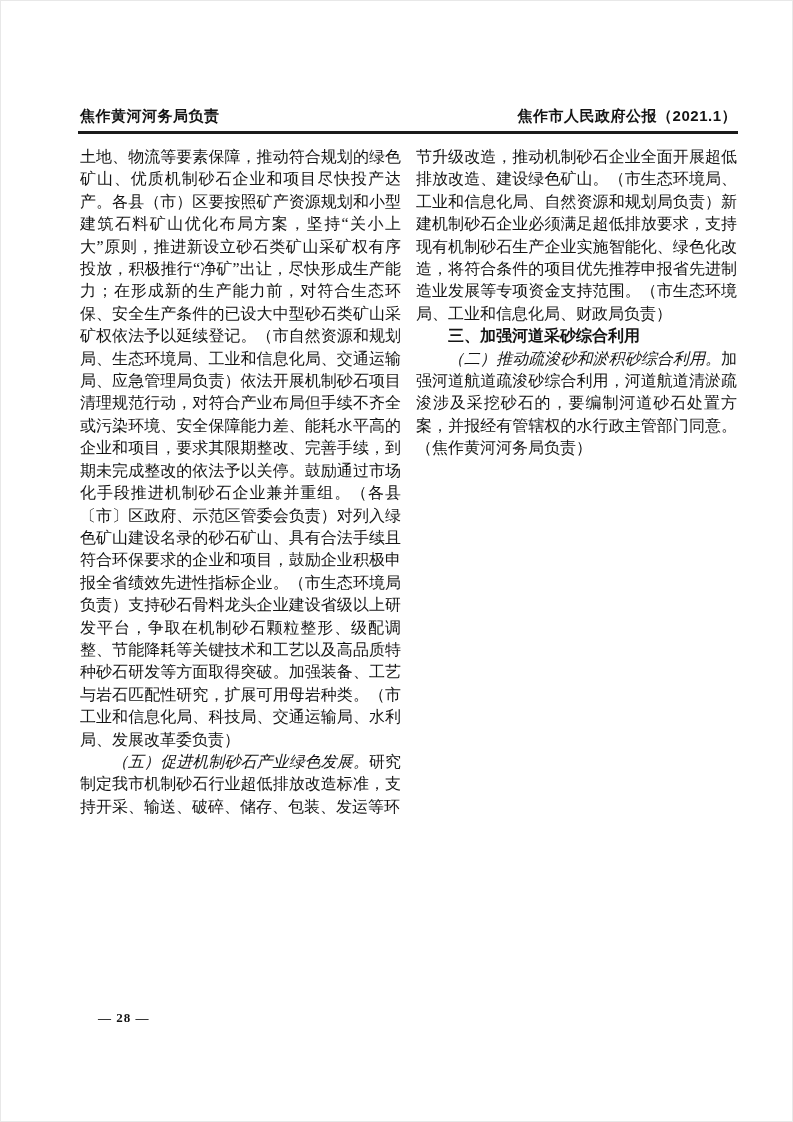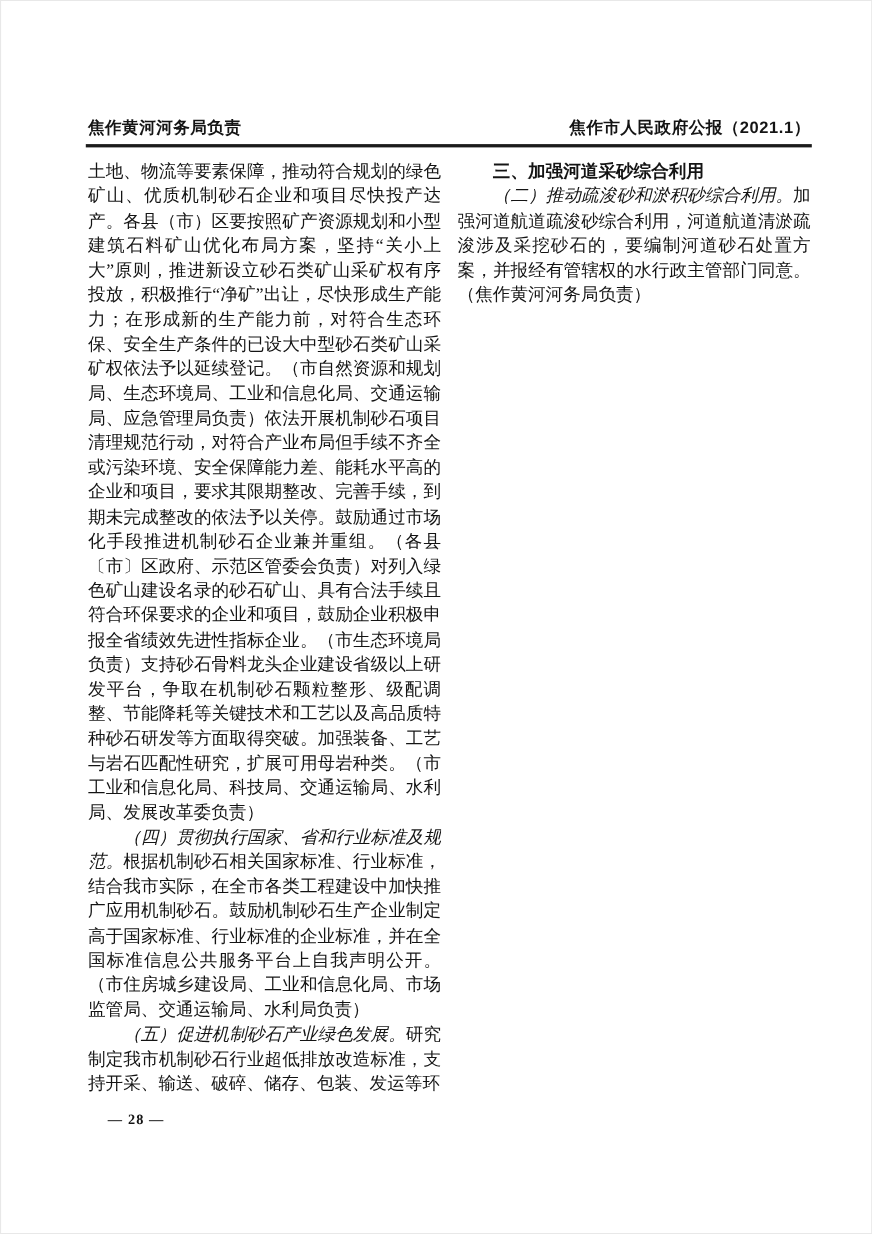--- a/index.html
+++ b/index.html
@@ -60,22 +60,22 @@
 <div class="doc-header">
   <span>焦作黄河河务局负责</span>
   <span>焦作市人民政府公报（2021.1）</span>
 </div>
 
 <div class="header-rule"></div>
 
 <div class="columns">
   <div class="col">
       <p class="">土地、物流等要素保障，推动符合规划的绿色矿山、优质机制砂石企业和项目尽快投产达产。各县（市）区要按照矿产资源规划和小型建筑石料矿山优化布局方案，坚持“关小上大”原则，推进新设立砂石类矿山采矿权有序投放，积极推行“净矿”出让，尽快形成生产能力；在形成新的生产能力前，对符合生态环保、安全生产条件的已设大中型砂石类矿山采矿权依法予以延续登记。（市自然资源和规划局、生态环境局、工业和信息化局、交通运输局、应急管理局负责）依法开展机制砂石项目清理规范行动，对符合产业布局但手续不齐全或污染环境、安全保障能力差、能耗水平高的企业和项目，要求其限期整改、完善手续，到期未完成整改的依法予以关停。鼓励通过市场化手段推进机制砂石企业兼并重组。（各县〔市〕区政府、示范区管委会负责）对列入绿色矿山建设名录的砂石矿山、具有合法手续且符合环保要求的企业和项目，鼓励企业积极申报全省绩效先进性指标企业。（市生态环境局负责）支持砂石骨料龙头企业建设省级以上研发平台，争取在机制砂石颗粒整形、级配调整、节能降耗等关键技术和工艺以及高品质特种砂石研发等方面取得突破。加强装备、工艺与岩石匹配性研究，扩展可用母岩种类。（市工业和信息化局、科技局、交通运输局、水利局、发展改革委负责）</p>
-      <p class="indent"><span class="kai">（四）贯彻执行国家、省和行业标准及规范。</span>根据机制砂石相关国家标准、行业标准，结合我市实际，在全市各类工程建设中加快推广应用机制砂石。鼓励机制砂石生产企业制定高于国家标准、行业标准的企业标准，并在全国标准信息公共服务平台上自我声明公开。（市住房城乡建设局、工业和信息化局、市场监管局、交通运输局、水利局负责）</p>
       <p class="indent"><span class="kai">（五）促进机制砂石产业绿色发展。</span>研究制定我市机制砂石行业超低排放改造标准，支持开采、输送、破碎、储存、包装、发运等环</p>
     </div>
   <div class="col">
+      <p class="">节升级改造，推动机制砂石企业全面开展超低排放改造、建设绿色矿山。（市生态环境局、工业和信息化局、自然资源和规划局负责）新建机制砂石企业必须满足超低排放要求，支持现有机制砂石生产企业实施智能化、绿色化改造，将符合条件的项目优先推荐申报省先进制造业发展等专项资金支持范围。（市生态环境局、工业和信息化局、财政局负责）</p>
       <p class="sec-heading indent">三、加强河道采砂综合利用</p>
       <p class="indent"><span class="kai">（二）推动疏浚砂和淤积砂综合利用。</span>加强河道航道疏浚砂综合利用，河道航道清淤疏浚涉及采挖砂石的，要编制河道砂石处置方案，并报经有管辖权的水行政主管部门同意。（焦作黄河河务局负责）</p>
     </div>
 </div>
 
 <div class="page-number">— 28 —</div>
 
 </body></html>

